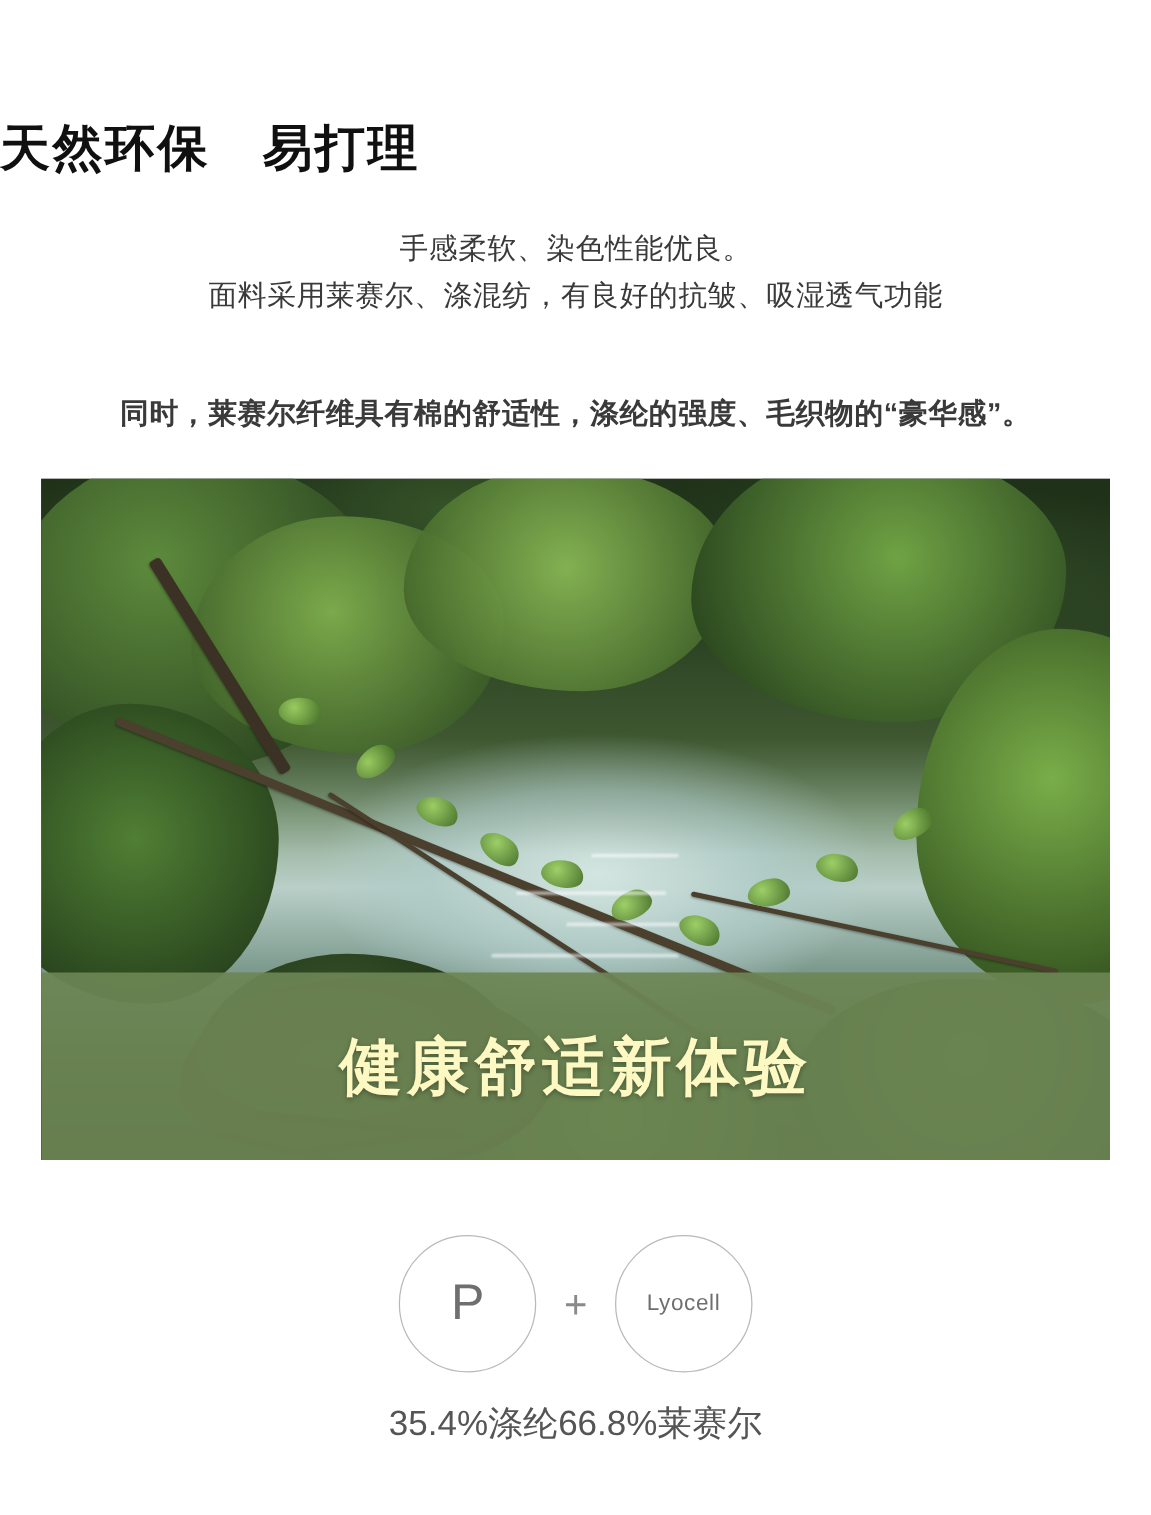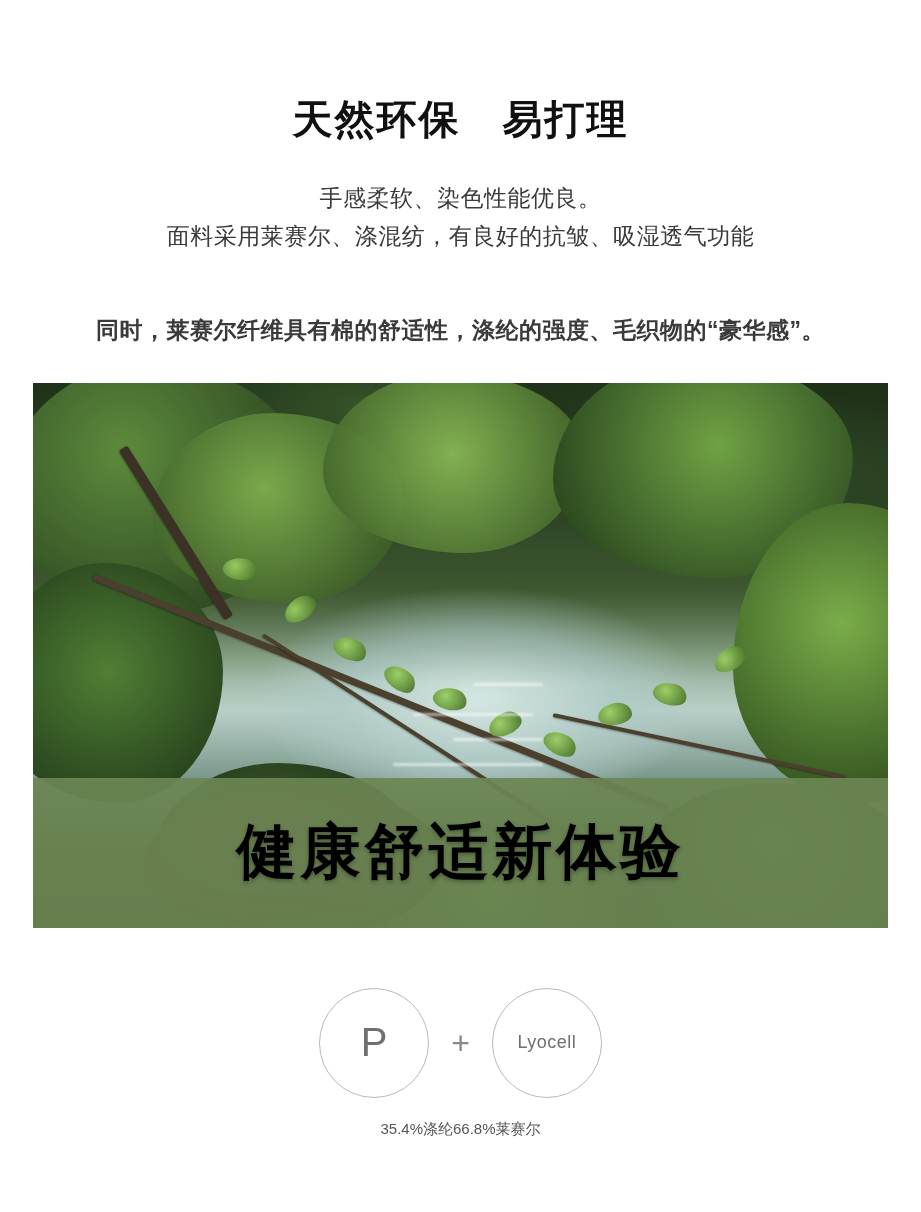--- a/index.html
+++ b/index.html
@@ -15,21 +15,21 @@
     overflow: hidden;
   }
   .page {
     width: 921px;
     height: 1212px;
     position: relative;
   }
 
   
   .headline {
-    text-align: center;
+    text-align: left;
     font-size: 40px;
     font-weight: bold;
     letter-spacing: 2px;
     color: #101010;
     padding-top: 68px;
     line-height: 1.2;
     white-space: pre;
   }
 
   
@@ -150,23 +150,23 @@
     position: absolute;
     left: 0; right: 0; bottom: 0;
     height: 150px;
     background: rgba(108,134,84,0.92);
     display: flex;
     flex-direction: column;
     align-items: center;
     justify-content: center;
   }
   .hero-caption .cap-line {
-    color: #000000;
+    color: #fef9c3;
     font-weight: bold;
-    font-size: 60px;
+    font-size: 50px;
     letter-spacing: 4px;
     line-height: 1.28;
     text-shadow: 0 2px 4px rgba(0,0,0,.30);
     white-space: nowrap;
     text-align: right;
   }
 
   
   .composition {
     margin-top: 60px;
@@ -198,21 +198,21 @@
     color: #8a8a8a;
     line-height: 1;
     padding: 0 4px;
   }
   .legend {
     margin-top: 22px;
     display: flex;
     align-items: center;
     justify-content: center;
     color: #555;
-    font-size: 15px;
+    font-size: 28px;
   }
 </style>
 </head>
 <body>
 
 <div class="page">
 
   <h1 class="headline">天然环保　易打理</h1>
 
   <div class="para para-1">

